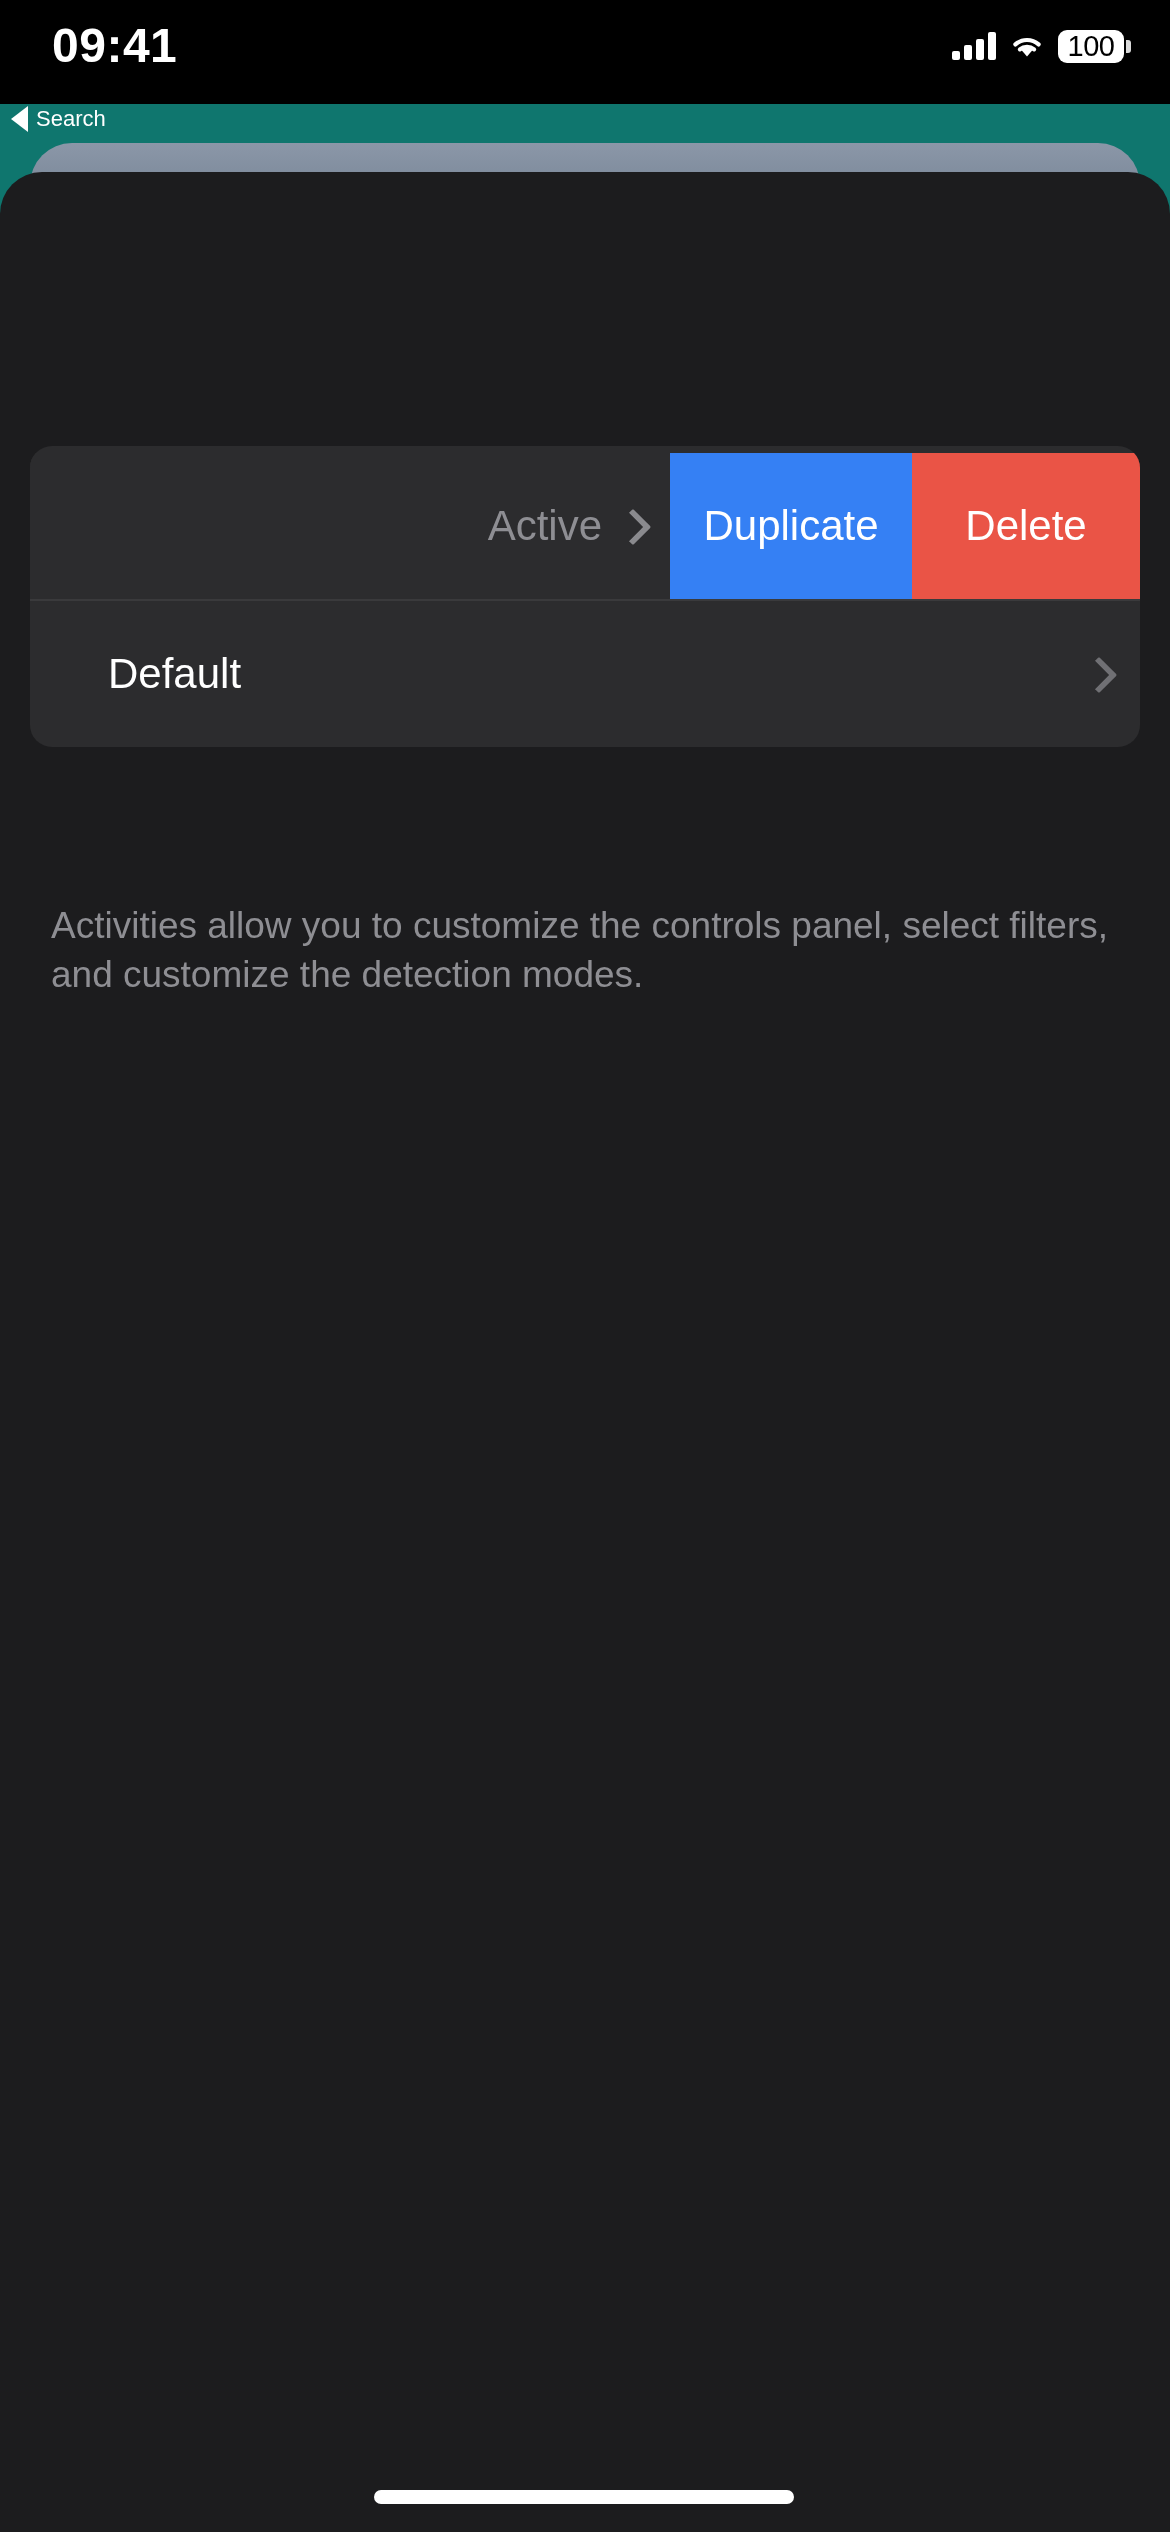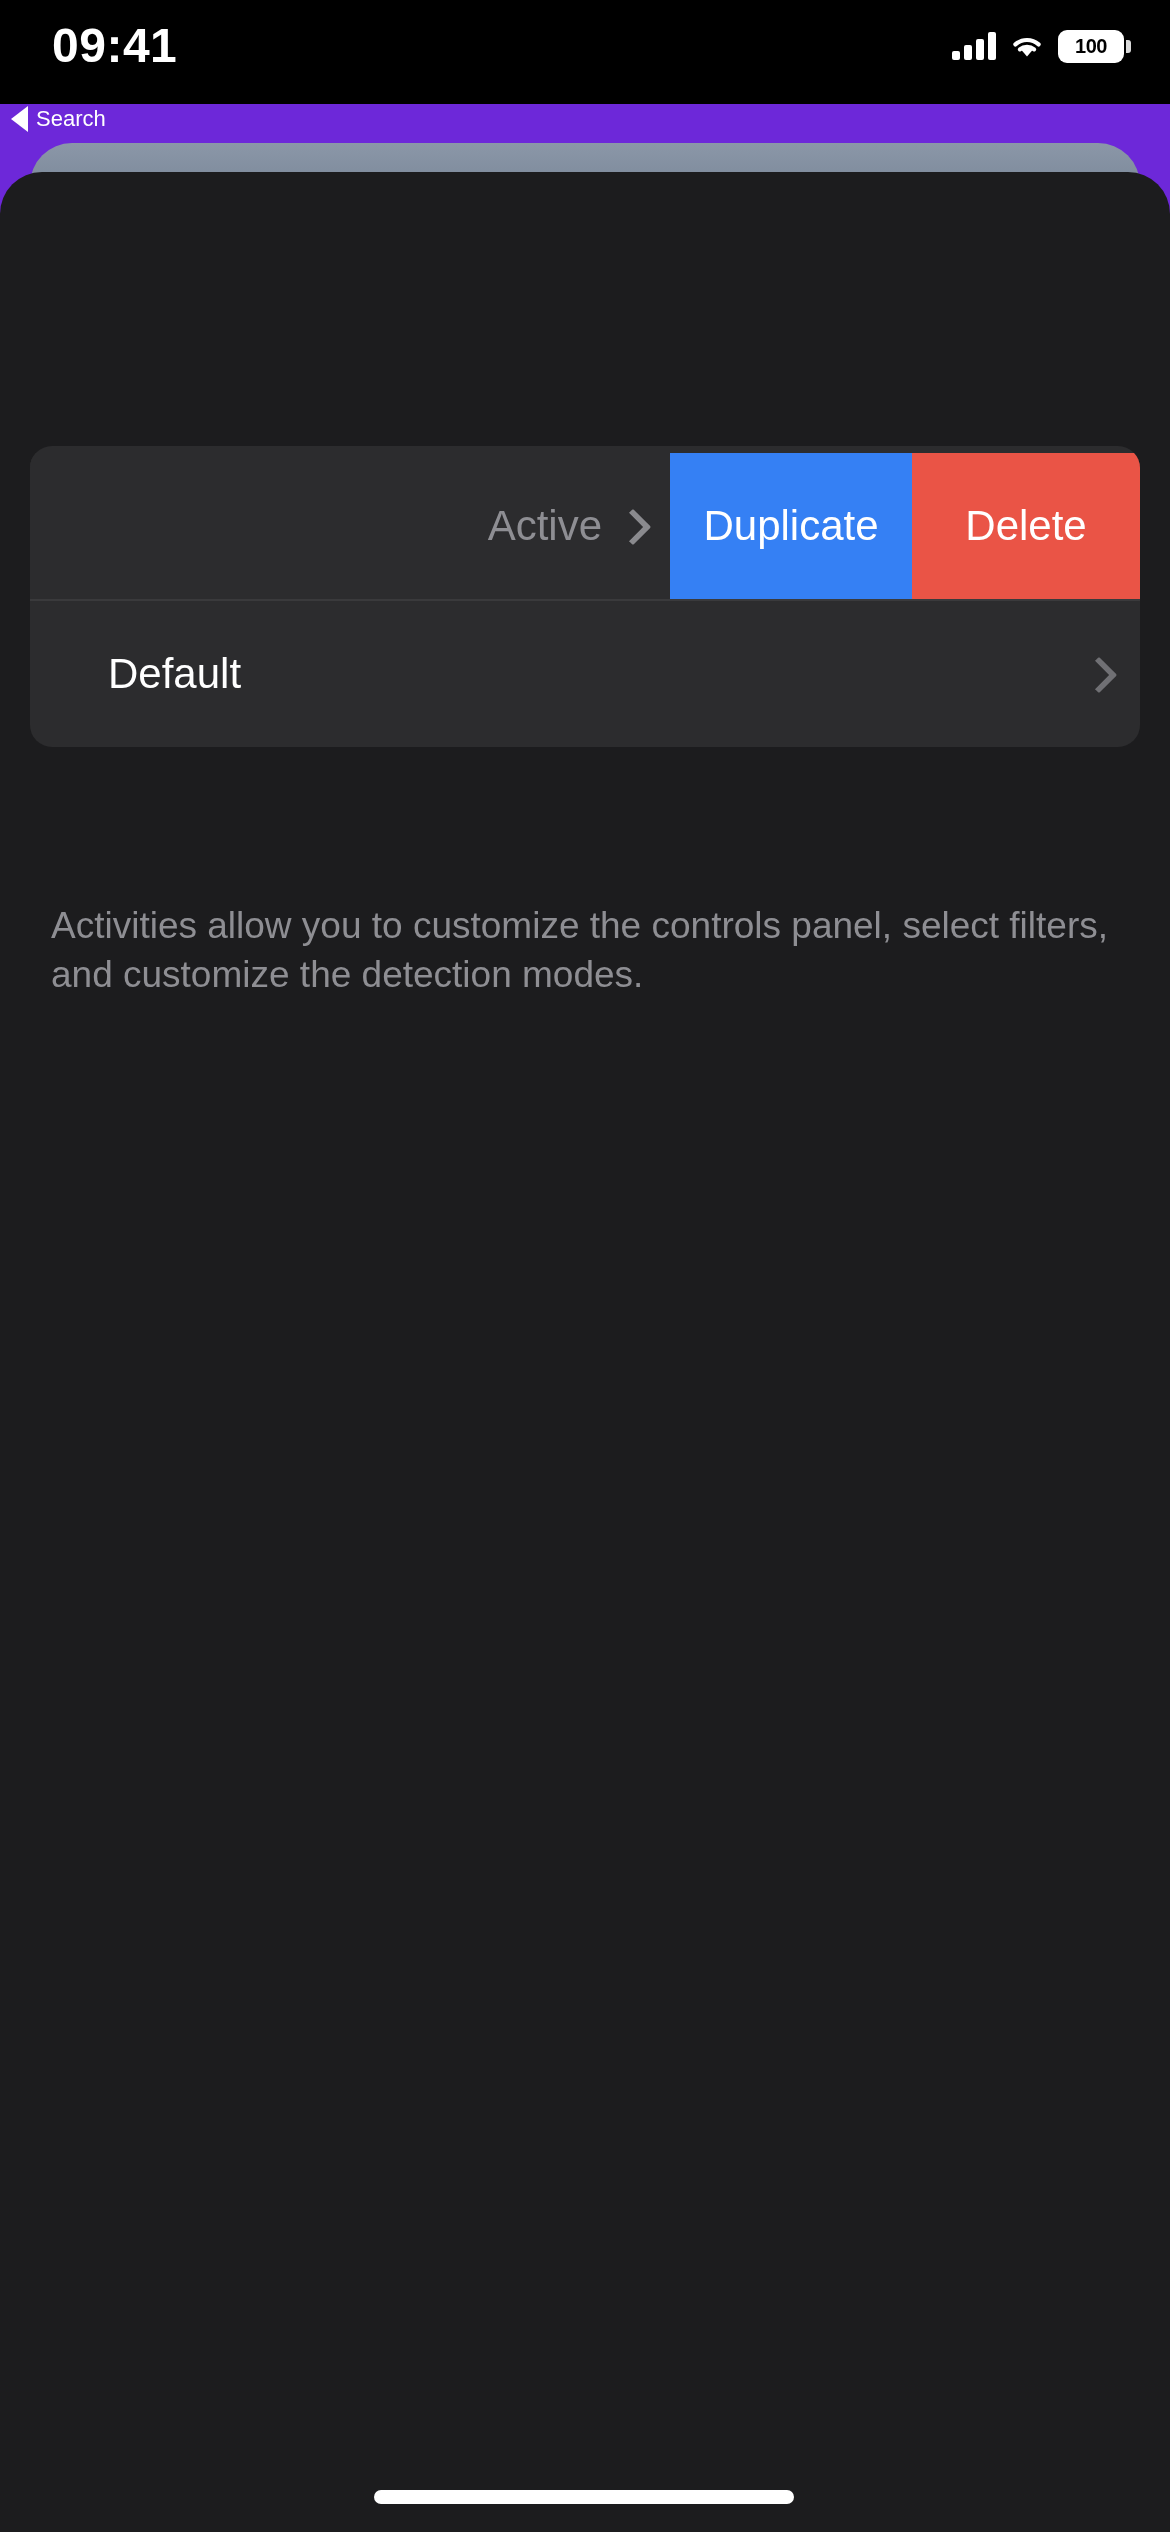--- a/index.html
+++ b/index.html
@@ -2,21 +2,21 @@
 <html><head>
 <meta charset="utf-8">
 <style>
   * { margin:0; padding:0; box-sizing:border-box; }
   html, body {
     width:1170px; height:2532px;
     background:#000;
     font-family:"Liberation Sans", sans-serif;
     overflow:hidden;
   }
-  #screen { position:relative; width:1170px; height:2532px; background:#6d28d9; }
+  #screen { position:relative; width:1170px; height:2532px; background:#0f766e; }
 
   
   .statusbar{
     position:absolute; top:0; left:0; width:1170px; height:104px;
     background:#000; z-index:40;
   }
   .sb-time{
     position:absolute; left:52px; top:18px;
     font-size:48px; font-weight:700; color:#fff;
     letter-spacing:0.5px;
@@ -31,21 +31,21 @@
   .signal i:nth-child(2){ height:15px; }
   .signal i:nth-child(3){ height:21px; }
   .signal i:nth-child(4){ height:28px; }
   .wifi{ width:34px; height:26px; position:relative; }
   .battery{
     position:relative; width:66px; height:33px;
     background:#fff; border-radius:9px;
     display:flex; align-items:center; justify-content:center;
   }
   .battery .lvl{
-    font-size:20px; font-weight:700; color:#000;
+    font-size:29px; font-weight:400; color:#000;
     line-height:1; letter-spacing:-0.5px;
   }
   .battery::after{
     content:""; position:absolute; right:-7px; top:10px;
     width:5px; height:13px; background:#fff;
     border-radius:0 3px 3px 0; opacity:.85;
   }
 
   
   .backtoapp{

